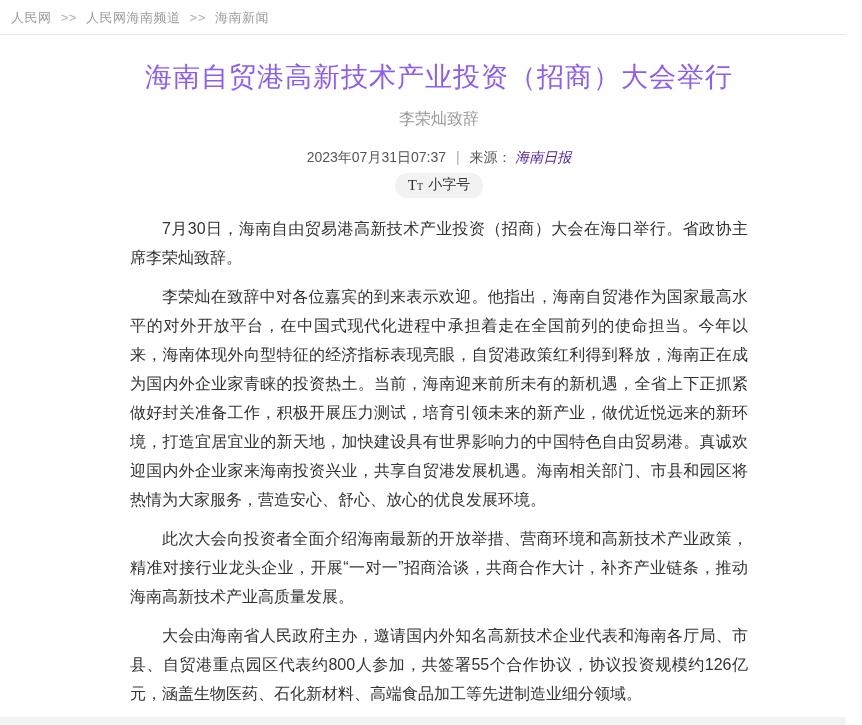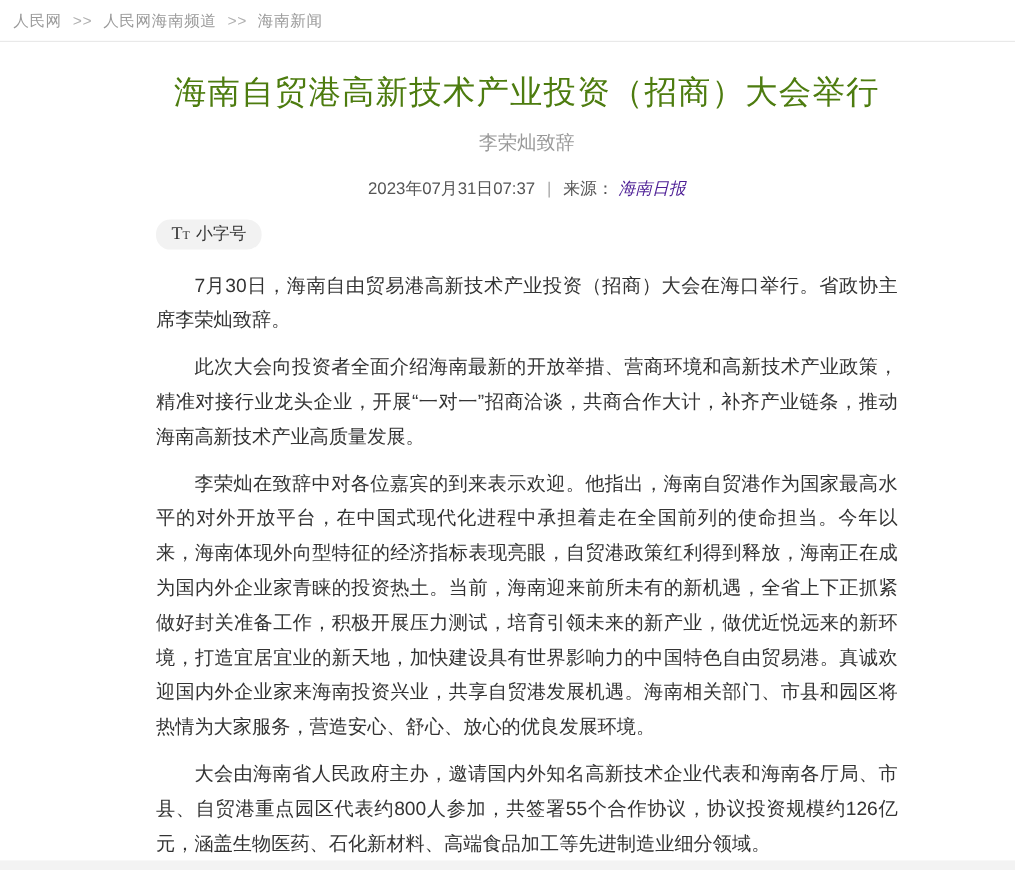--- a/index.html
+++ b/index.html
@@ -37,21 +37,21 @@
   
   .article {
     width: 618px;
     margin: 0 0 0 130px;
   }
   h1.title {
     margin: 26px 0 0 0;
     font-size: 27px;
     font-weight: 400;
     line-height: 33px;
-    color: #4d7c0f;
+    color: #8b5cf6;
     text-align: center;
     letter-spacing: 1px;
   }
   .subtitle {
     margin-top: 15px;
     text-align: center;
     font-size: 16px;
     color: #999999;
   }
   .meta {
@@ -65,23 +65,23 @@
     margin: 0 6px;
   }
   .meta a.source {
     color: #4c1d95;
     text-decoration: none;
     cursor: pointer;
     font-style: italic;
   }
   
   .toolbar {
-    margin-top: 16px;
+    margin-top: 6px;
     display: flex;
-    justify-content: flex-start;
+    justify-content: center;
   }
   .fontsize-btn {
     display: inline-flex;
     align-items: center;
     gap: 5px;
     border: none;
     background: #f2f2f2;
     border-radius: 12px;
     padding: 3px 13px 4px 13px;
     font-size: 14px;
@@ -152,22 +152,22 @@
 
     <div class="toolbar">
       <button class="fontsize-btn">
         <span class="tt"><span class="t-big">T</span><span class="t-small">T</span></span>
         <span>小字号</span>
       </button>
     </div>
 
     <div class="body">
       <p>7月30日，海南自由贸易港高新技术产业投资（招商）大会在海口举行。省政协主席李荣灿致辞。</p>
+      <p>李荣灿在致辞中对各位嘉宾的到来表示欢迎。他指出，海南自贸港作为国家最高水平的对外开放平台，在中国式现代化进程中承担着走在全国前列的使命担当。今年以来，海南体现外向型特征的经济指标表现亮眼，自贸港政策红利得到释放，海南正在成为国内外企业家青睐的投资热土。当前，海南迎来前所未有的新机遇，全省上下正抓紧做好封关准备工作，积极开展压力测试，培育引领未来的新产业，做优近悦远来的新环境，打造宜居宜业的新天地，加快建设具有世界影响力的中国特色自由贸易港。真诚欢迎国内外企业家来海南投资兴业，共享自贸港发展机遇。海南相关部门、市县和园区将热情为大家服务，营造安心、舒心、放心的优良发展环境。</p>
       <p>此次大会向投资者全面介绍海南最新的开放举措、营商环境和高新技术产业政策，精准对接行业龙头企业，开展“一对一”招商洽谈，共商合作大计，补齐产业链条，推动海南高新技术产业高质量发展。</p>
-      <p>李荣灿在致辞中对各位嘉宾的到来表示欢迎。他指出，海南自贸港作为国家最高水平的对外开放平台，在中国式现代化进程中承担着走在全国前列的使命担当。今年以来，海南体现外向型特征的经济指标表现亮眼，自贸港政策红利得到释放，海南正在成为国内外企业家青睐的投资热土。当前，海南迎来前所未有的新机遇，全省上下正抓紧做好封关准备工作，积极开展压力测试，培育引领未来的新产业，做优近悦远来的新环境，打造宜居宜业的新天地，加快建设具有世界影响力的中国特色自由贸易港。真诚欢迎国内外企业家来海南投资兴业，共享自贸港发展机遇。海南相关部门、市县和园区将热情为大家服务，营造安心、舒心、放心的优良发展环境。</p>
       <p>大会由海南省人民政府主办，邀请国内外知名高新技术企业代表和海南各厅局、市县、自贸港重点园区代表约800人参加，共签署55个合作协议，协议投资规模约126亿元，涵盖生物医药、石化新材料、高端食品加工等先进制造业细分领域。</p>
 
     </div>
 
   </div>
 
   <div class="footer-strip"></div>
 
 </div>
 

